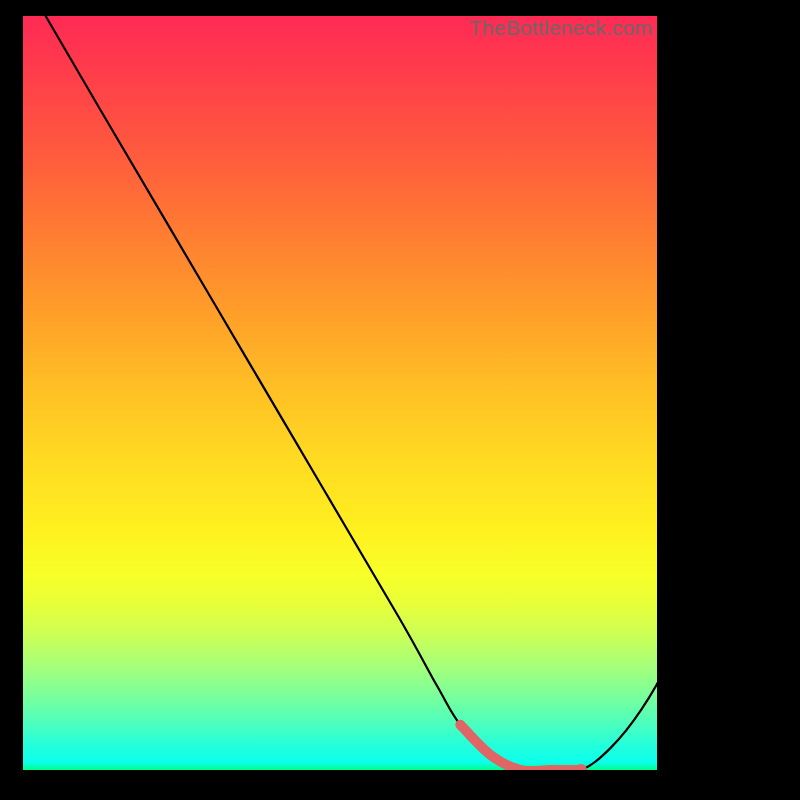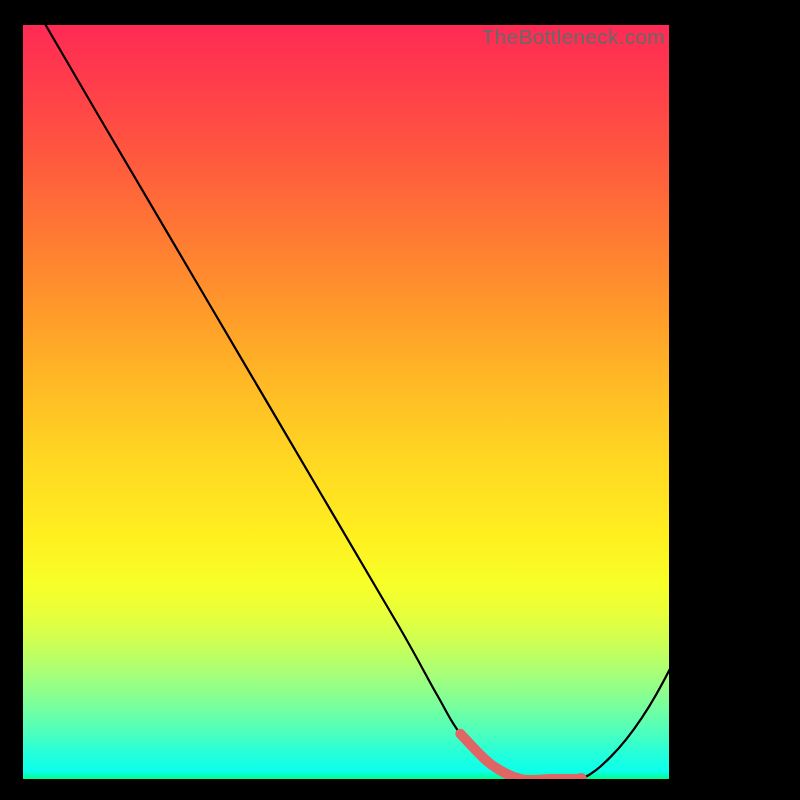--- a/index.html
+++ b/index.html
@@ -13,21 +13,21 @@
   }
   .frame {
     position: relative;
     width: 800px;
     height: 800px;
     background: #000;
   }
   .plot-area {
     position: absolute;
     left: 23px;
-    top: 25px;
+    top: 16px;
     width: 634px;
     height: 754px;
     
     background: linear-gradient(
       to bottom,
       #ff2a55 0%,
       #ff3e4a 8%,
       #ff5a3e 18%,
       #ff7a33 28%,
       #ff9a2a 38%,
@@ -37,21 +37,20 @@
       #f7ff28 74%,
       #e8ff3a 78%,
       #ccff55 82%,
       #a8ff78 86%,
       #7cff9a 90%,
       #4affbf 94%,
       #20ffdd 97%,
       #0cffec 99%,
       #00ff88 100%
     );
-    padding-left: 12px;
   }
   .watermark {
     position: absolute;
     top: 0px;
     right: 4px;
     color: #666968;
     font-size: 21px;
     font-weight: 500;
     letter-spacing: 0.2px;
     z-index: 5;

